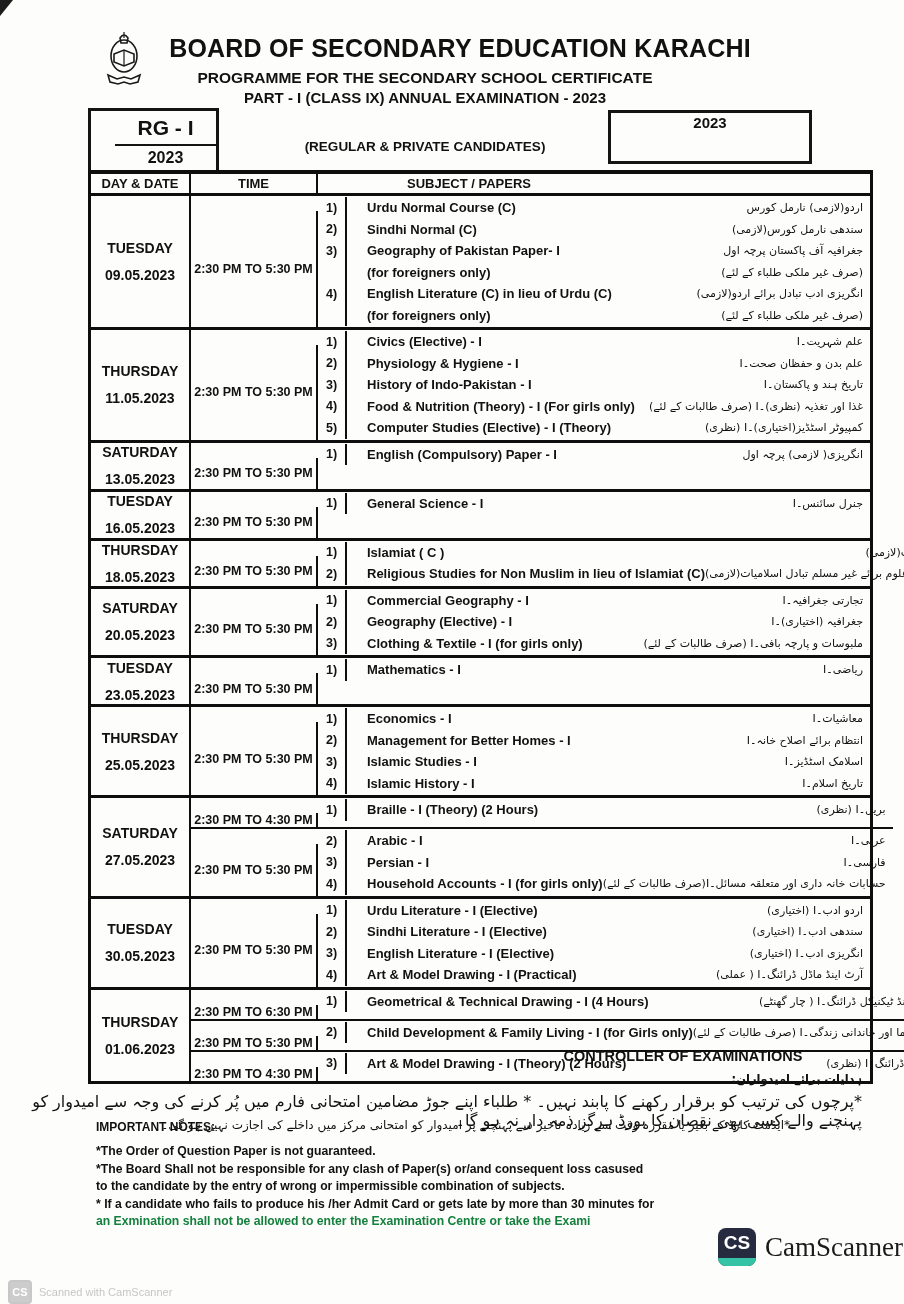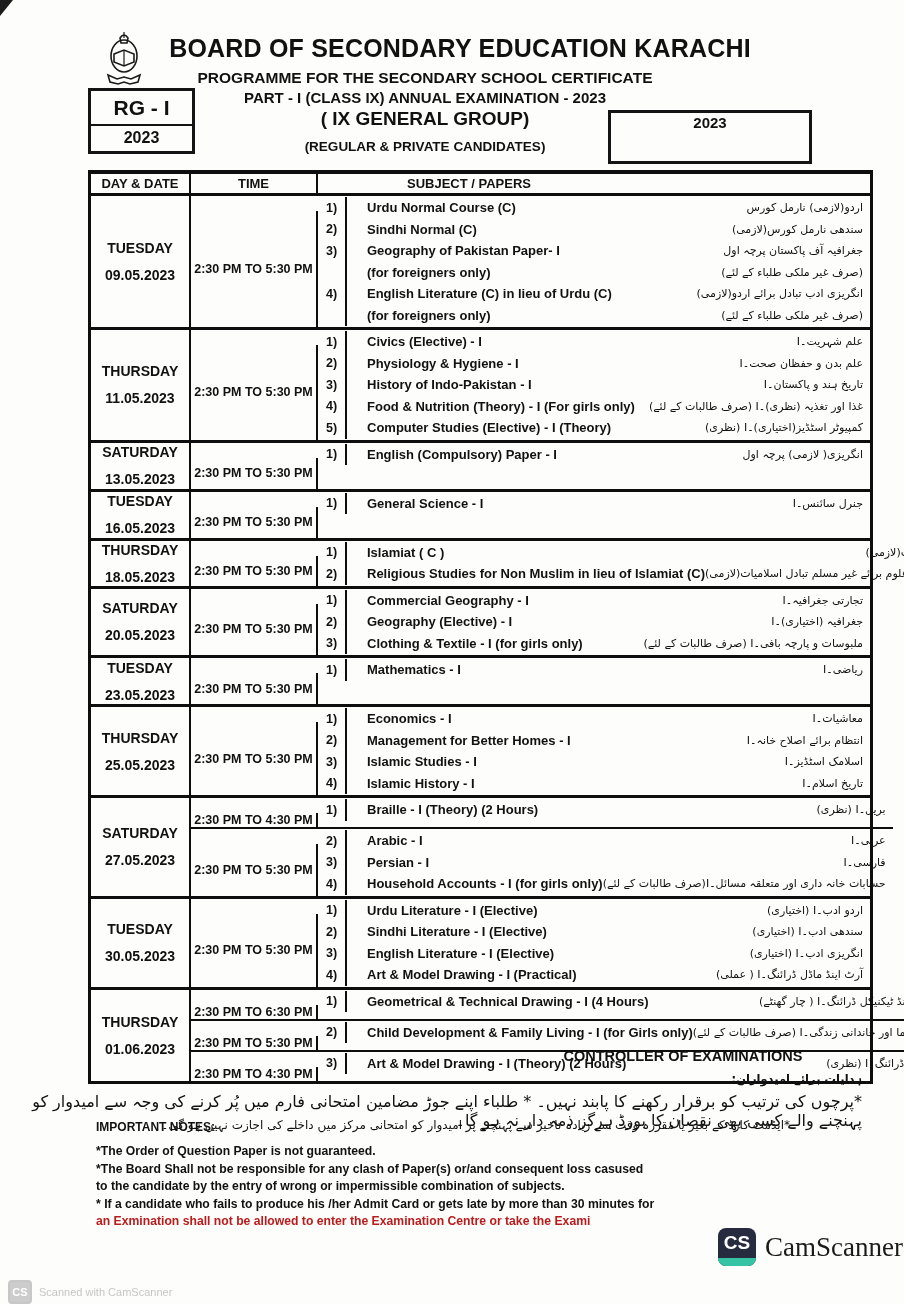--- a/index.html
+++ b/index.html
@@ -9,21 +9,21 @@
         clip-path:polygon(0 0,100% 0,0 100%);}
   
   .emblem{position:absolute;left:103px;top:30px;}
   .hline{position:absolute;left:0;width:850px;text-align:center;font-weight:bold;}
   .board-name{left:16px;width:888px;top:34px;font-size:25px;letter-spacing:.2px;}
   .programme{top:69px;font-size:15.5px;}
   .part-line{top:89px;font-size:15px;}
   .group-line{top:108px;font-size:19px;}
   .candidates-line{top:139px;font-size:13.5px;}
   .code-box{position:absolute;border:3.5px solid #141414;text-align:center;background:transparent;}
-  .rg-box{left:88px;top:88px;width:101px;height:60px;}
+  .rg-box{left:88px;top:108px;width:101px;height:60px;padding-left:24px;}
   .pg-box{left:608px;top:110px;width:198px;height:48px;}
   .code-box .code{font-weight:bold;border-bottom:2.5px solid #141414;display:flex;
         align-items:center;justify-content:center;}
   .rg-box .code{font-size:21px;height:33px;}
   .pg-box .code{font-size:20px;height:26px;}
   .code-box .year{font-weight:bold;display:flex;align-items:center;justify-content:center;}
   .rg-box .year{font-size:16px;height:24px;}
   .pg-box .year{font-size:15px;height:19px;}
   
   .exam-table{position:absolute;left:88px;top:170px;width:779px;border:3px solid #0e0e0e;border-top-width:4px;}
@@ -51,21 +51,21 @@
         text-align:right;white-space:nowrap;}
   
   .controller{position:absolute;left:548px;top:1048px;width:270px;text-align:center;
         font-weight:bold;font-size:14.5px;}
   .urdu-text{direction:rtl;font-family:"DejaVu Sans",sans-serif;}
   .urdu-heading{position:absolute;right:42px;top:1072px;font-size:11.5px;font-weight:bold;}
   .urdu-line1{position:absolute;right:42px;top:1092px;font-size:16px;}
   .urdu-line2{position:absolute;right:114px;top:1118px;font-size:12px;}
   .important-notes{position:absolute;left:96px;top:1120px;font-weight:bold;font-size:12px;}
   .notes{position:absolute;left:96px;top:1143px;font-weight:bold;font-size:12.2px;line-height:17.5px;}
-  .note-line:last-child{color:#b91c1c;}
+  .note-line:last-child{color:#15803d;}
   
   .cs-brand{position:absolute;left:718px;top:1228px;display:flex;align-items:center;gap:9px;}
   .cs-icon{width:38px;height:38px;border-radius:8px;display:flex;flex-direction:column;overflow:hidden;}
   .cs-icon .cs-top{flex:1;display:flex;align-items:center;justify-content:center;color:#fff;
         font-weight:bold;font-size:19px;font-family:"Liberation Sans",sans-serif;}
   .cs-icon .cs-strip{height:8px;}
   .cs-text{font-family:"Liberation Serif",serif;font-size:27px;color:#1b1b1b;}
   .scanned-mark{position:absolute;left:8px;top:1280px;display:flex;align-items:center;gap:7px;}
   .scanned-icon{width:20px;height:20px;border:2px solid #c7c7c7;border-radius:4px;background:#cccccc;
         color:#fff;font-weight:bold;font-size:11px;display:flex;align-items:center;justify-content:center;}
@@ -86,21 +86,20 @@
         <path d="M17 8 q4 -6 8 0 l-1 5 h-6 Z"></path>
         <path d="M21 2 L21 8" stroke-width="1.2"></path>
         <path d="M5 45 L14 49 L21 47 L28 49 L37 45 L35 52 L27 54 L21 52 L15 54 L7 52 Z"></path>
       </g>
     </svg>
   </div>
 
   <div class="hline board-name">BOARD OF SECONDARY EDUCATION KARACHI</div>
   <div class="hline programme">PROGRAMME FOR THE SECONDARY SCHOOL CERTIFICATE</div>
   <div class="hline part-line">PART - I (CLASS IX) ANNUAL EXAMINATION - 2023</div>
-  <div class="hline group-line">( IX GENERAL GROUP)</div>
   <div class="hline candidates-line">(REGULAR &amp; PRIVATE CANDIDATES)</div>
 
   <div class="code-box rg-box">
     <div class="code">RG - I</div>
     <div class="year">2023</div>
   </div>
   <div class="code-box pg-box">
     <div class="year">2023</div>
   </div>
 

